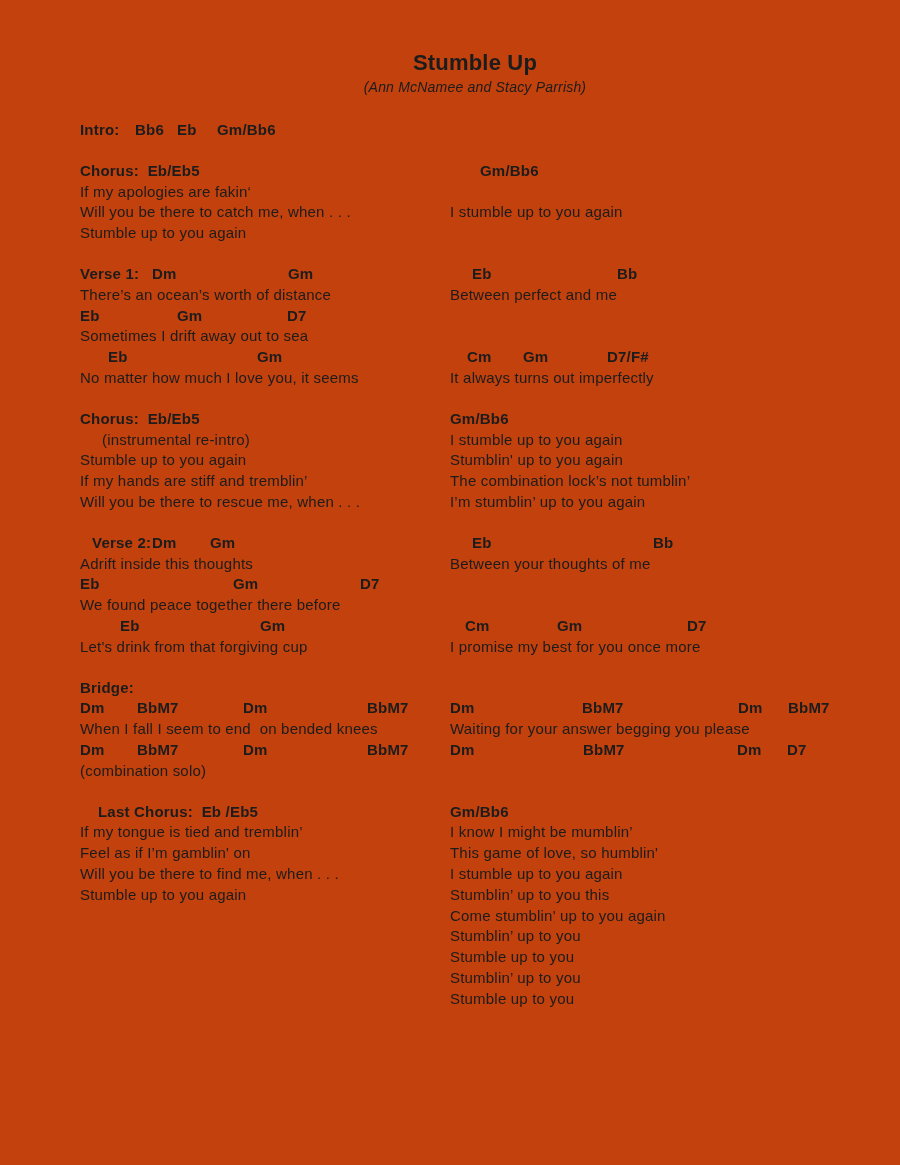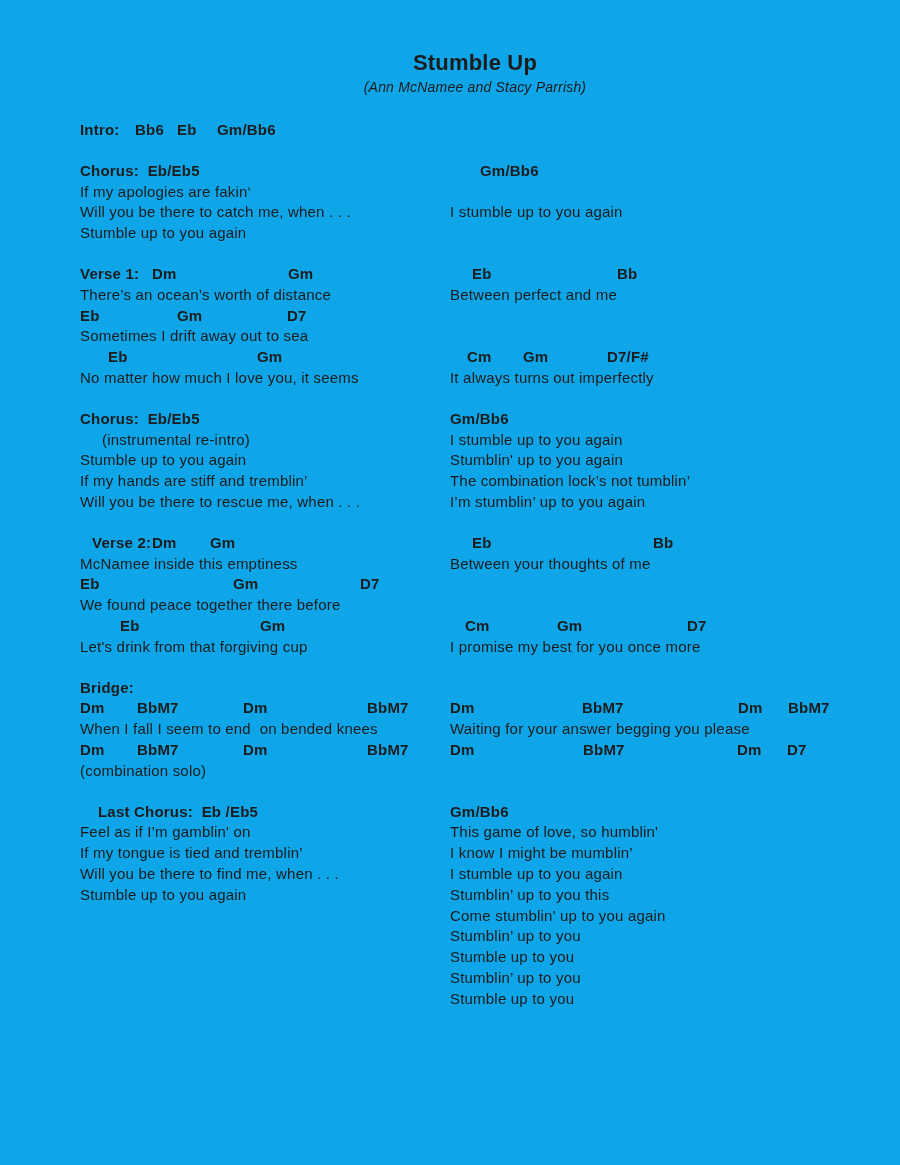--- a/index.html
+++ b/index.html
@@ -5,21 +5,21 @@
   html,body { margin:0; padding:0; }
   body {
     width:900px; height:1165px;
     background:#ffffff;
     font-family:"Liberation Sans", sans-serif;
     color:#1c1c1c;
   }
   .page {
     position:relative;
     width:900px; height:1165px;
-    background:#0ea5e9;
+    background:#c2410c;
     overflow:hidden;
   }
   .header {
     margin-left:80px;
     width:790px;
     padding-top:50px;
     text-align:center;
   }
   .title {
     font-size:22px;
@@ -178,21 +178,21 @@
             <span class="chord" style="left: 12px;">Verse 2:</span>
             <span class="chord" style="left: 72px;">Dm</span>
             <span class="chord" style="left: 130px;">Gm</span>
           </div>
           <div class="cell right">
             <span class="chord" style="left: 22px;">Eb</span>
             <span class="chord" style="left: 203px;">Bb</span>
           </div>
         </div>
         <div class="row">
-          <div class="cell left"><span class="lyric">McNamee inside this emptiness</span></div>
+          <div class="cell left"><span class="lyric">Adrift inside this thoughts</span></div>
           <div class="cell right"><span class="lyric">Between your thoughts of me</span></div>
         </div>
         <div class="row">
           <div class="cell left">
             <span class="chord" style="left: 0px;">Eb</span>
             <span class="chord" style="left: 153px;">Gm</span>
             <span class="chord" style="left: 280px;">D7</span>
           </div>
           <div class="cell right"></div>
         </div>
@@ -263,26 +263,26 @@
       <div class="section">
         <div class="row">
           <div class="cell left">
             <span class="chord" style="left: 18px;">Last Chorus:  Eb /Eb5</span>
           </div>
           <div class="cell right">
             <span class="chord" style="left: 0px;">Gm/Bb6</span>
           </div>
         </div>
         <div class="row">
+          <div class="cell left"><span class="lyric">If my tongue is tied and tremblin’</span></div>
+          <div class="cell right"><span class="lyric">I know I might be mumblin’</span></div>
+        </div>
+        <div class="row">
           <div class="cell left"><span class="lyric">Feel as if I’m gamblin' on</span></div>
           <div class="cell right"><span class="lyric">This game of love, so humblin'</span></div>
-        </div>
-        <div class="row">
-          <div class="cell left"><span class="lyric">If my tongue is tied and tremblin’</span></div>
-          <div class="cell right"><span class="lyric">I know I might be mumblin’</span></div>
         </div>
         <div class="row">
           <div class="cell left"><span class="lyric">Will you be there to find me, when . . .</span></div>
           <div class="cell right"><span class="lyric">I stumble up to you again</span></div>
         </div>
         <div class="row">
           <div class="cell left"><span class="lyric">Stumble up to you again</span></div>
           <div class="cell right"><span class="lyric">Stumblin’ up to you this</span></div>
         </div>
         <div class="row">

